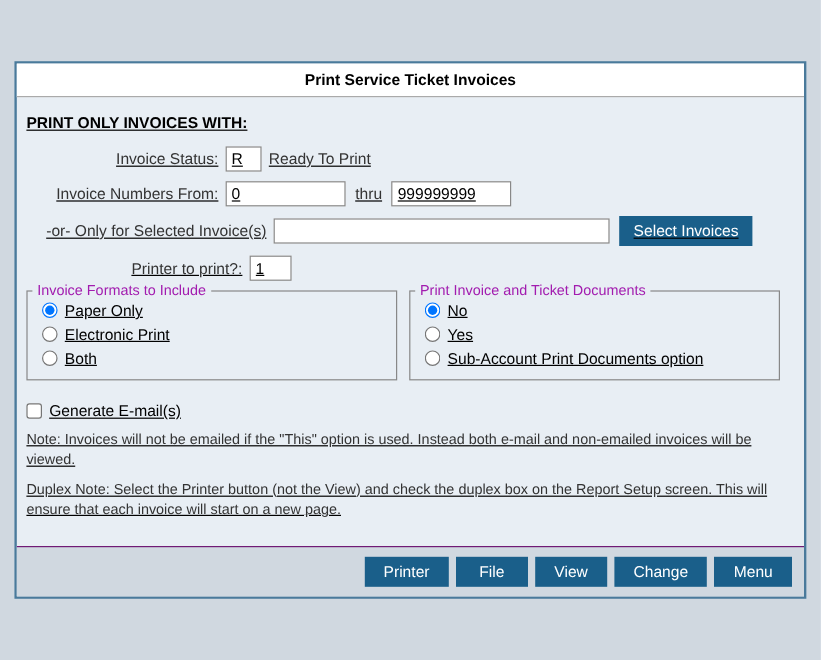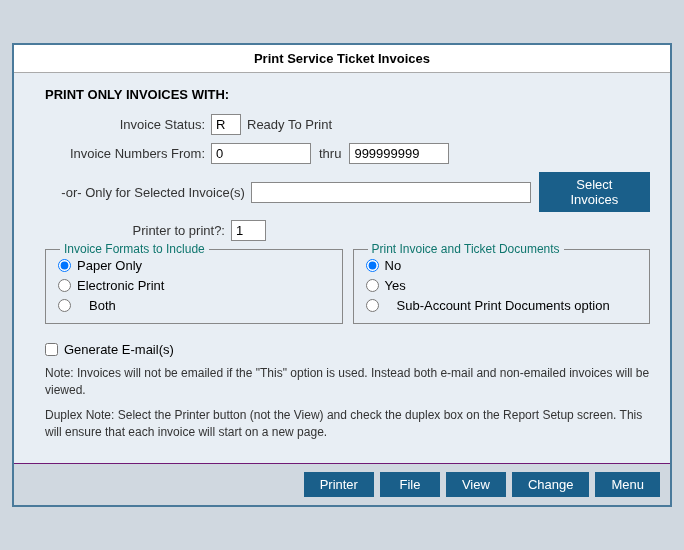--- a/index.html
+++ b/index.html
@@ -20,21 +20,22 @@
     }
     .title-bar {
       background: white;
       text-align: center;
       font-weight: bold;
       font-size: 13px;
       padding: 6px 0;
       border-bottom: 1px solid #aaa;
     }
     .content {
-      padding: 14px 20px 10px 31px;
+      padding: 14px 20px 10px 8px;
+      text-decoration: underline;
     }
     .section-header {
       font-weight: bold;
       font-size: 13px;
       margin-bottom: 12px;
     }
     .form-row {
       display: flex;
       align-items: center;
       margin-bottom: 8px;
@@ -103,33 +104,33 @@
     .group-box {
       border: 1px solid #888;
       padding: 8px 12px 10px 12px;
       margin-bottom: 10px;
       position: relative;
       background: #e8eef4;
     }
     .group-box-title {
       position: absolute;
       top: -8px;
-      left: 14px;
+      left: 4px;
       background: #e8eef4;
       padding: 0 4px;
       font-size: 12px;
-      color: #0f766e;
+      color: #a21caf;
     }
     .radio-row {
       display: flex;
       align-items: center;
       margin-bottom: 5px;
       font-size: 13px;
     }
-    .radio-row:last-child { margin-bottom: 0; gap: 12px; }
+    .radio-row:last-child { margin-bottom: 0; }
     .radio-row input[type="radio"] {
       margin-right: 6px;
     }
     .checkbox-row {
       display: flex;
       align-items: center;
       margin-bottom: 8px;
       font-size: 13px;
     }
     .checkbox-row input[type="checkbox"] {

